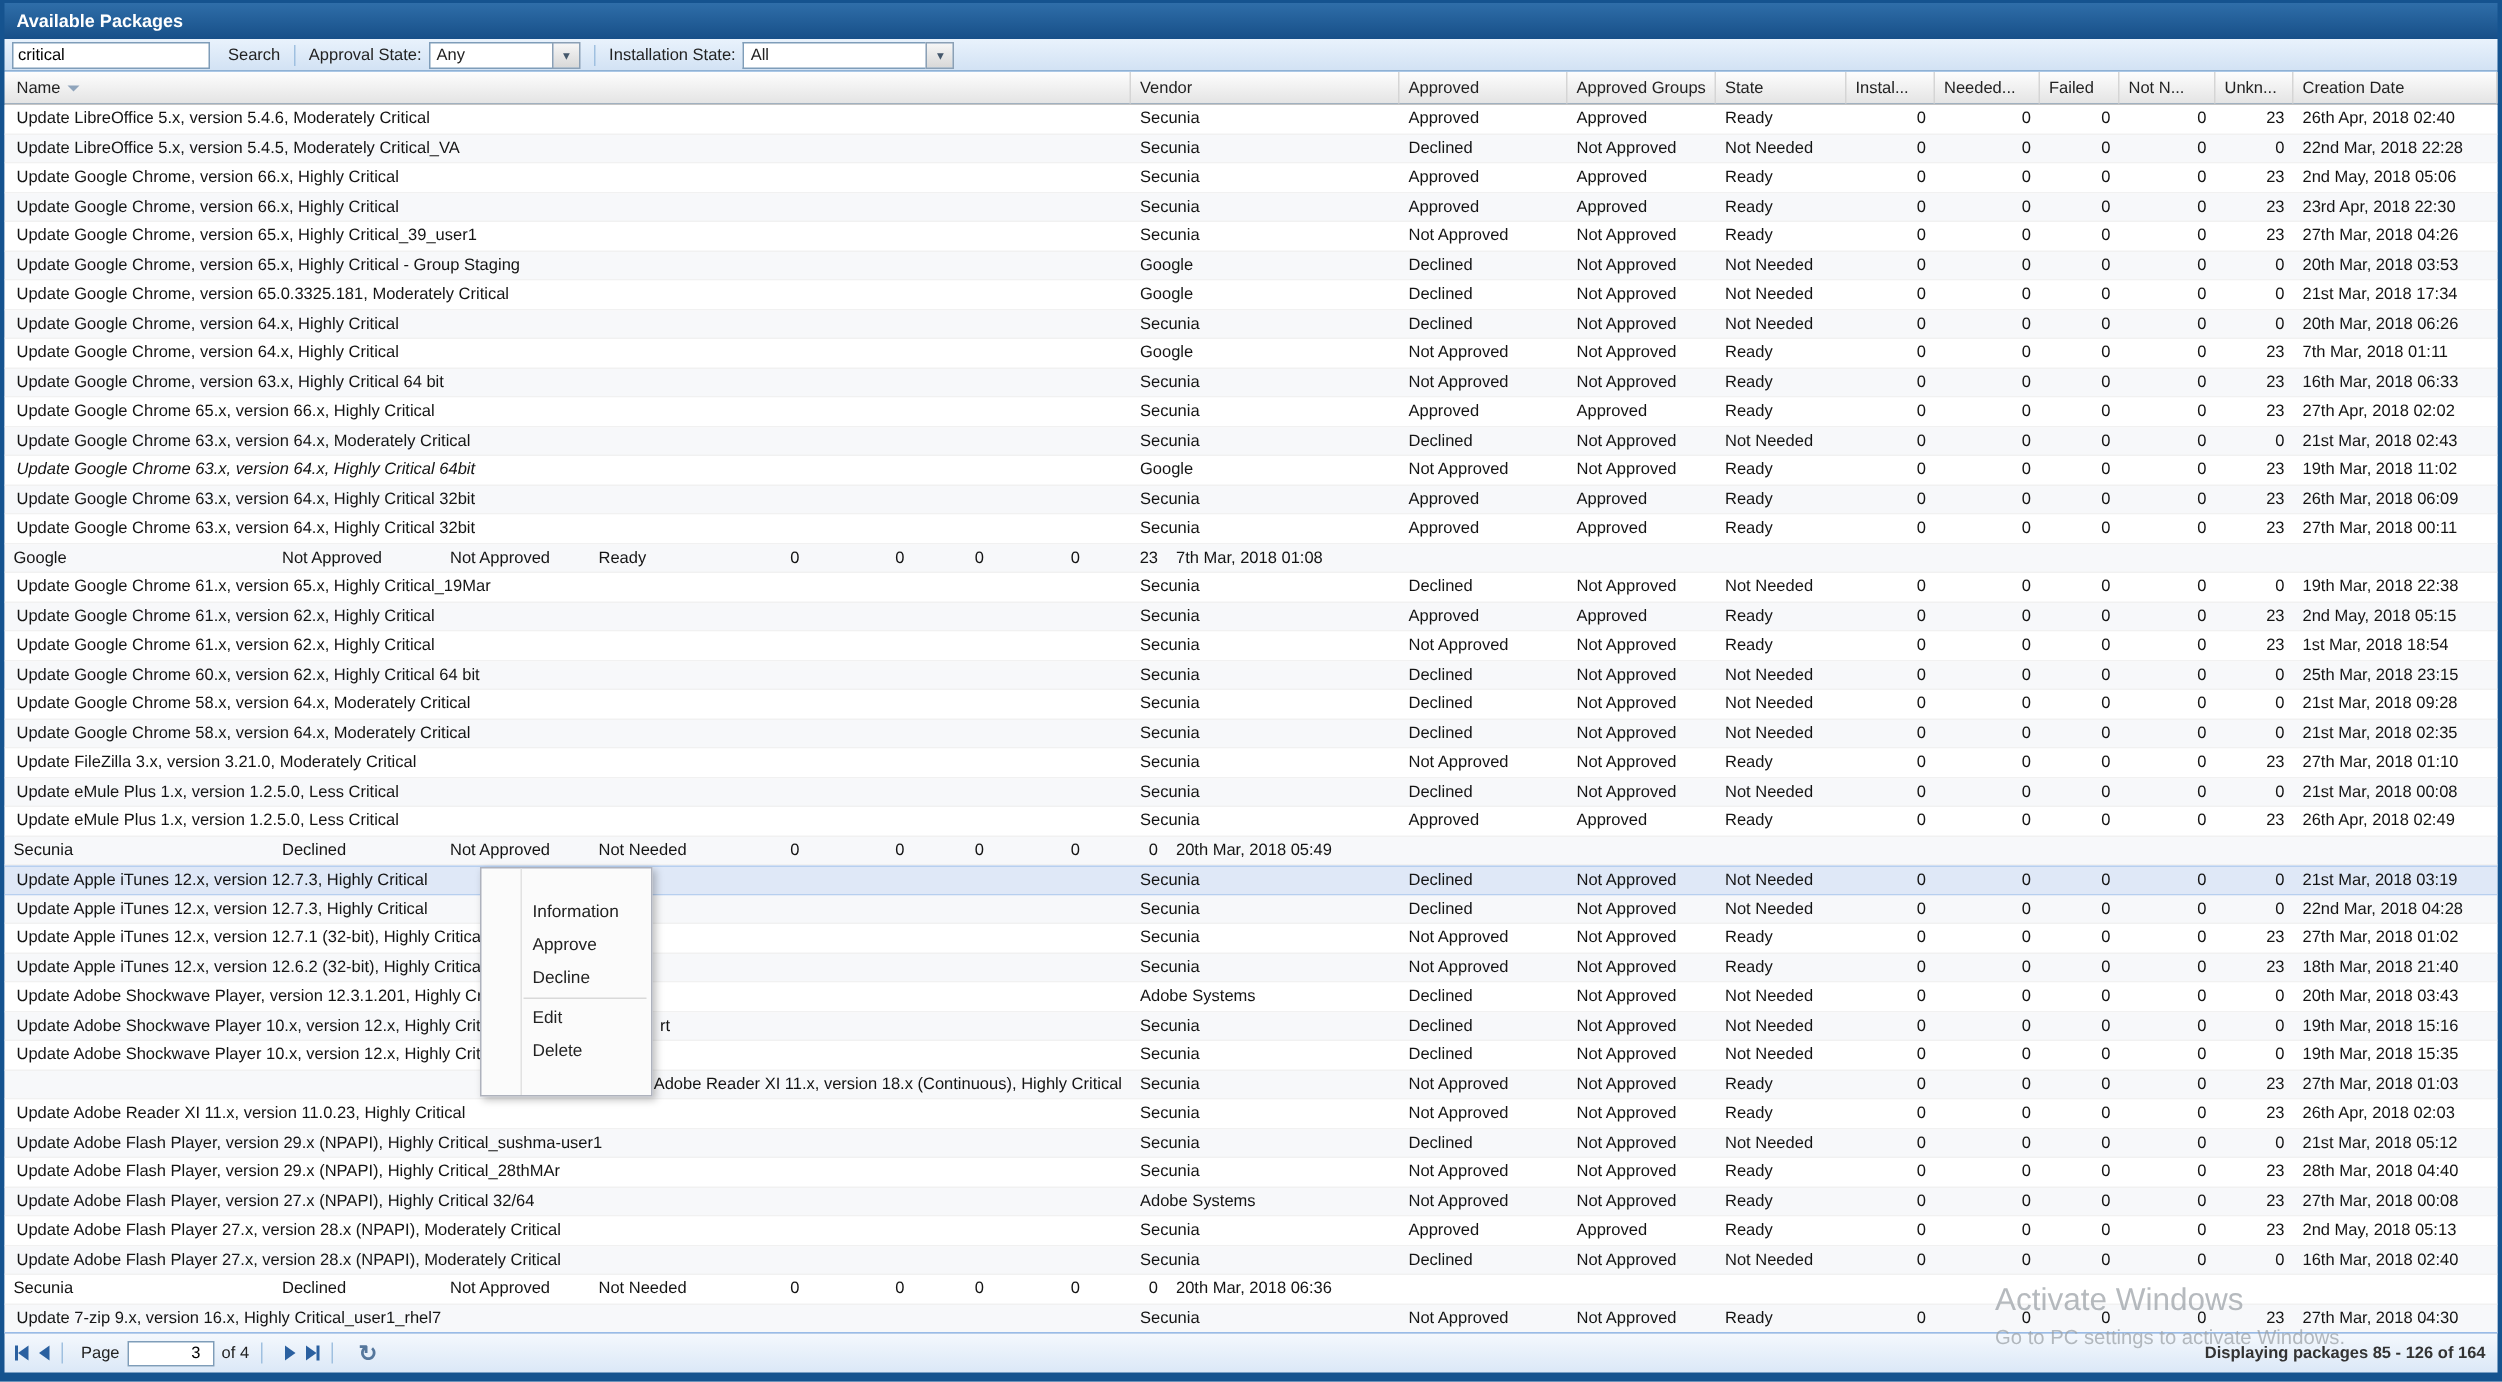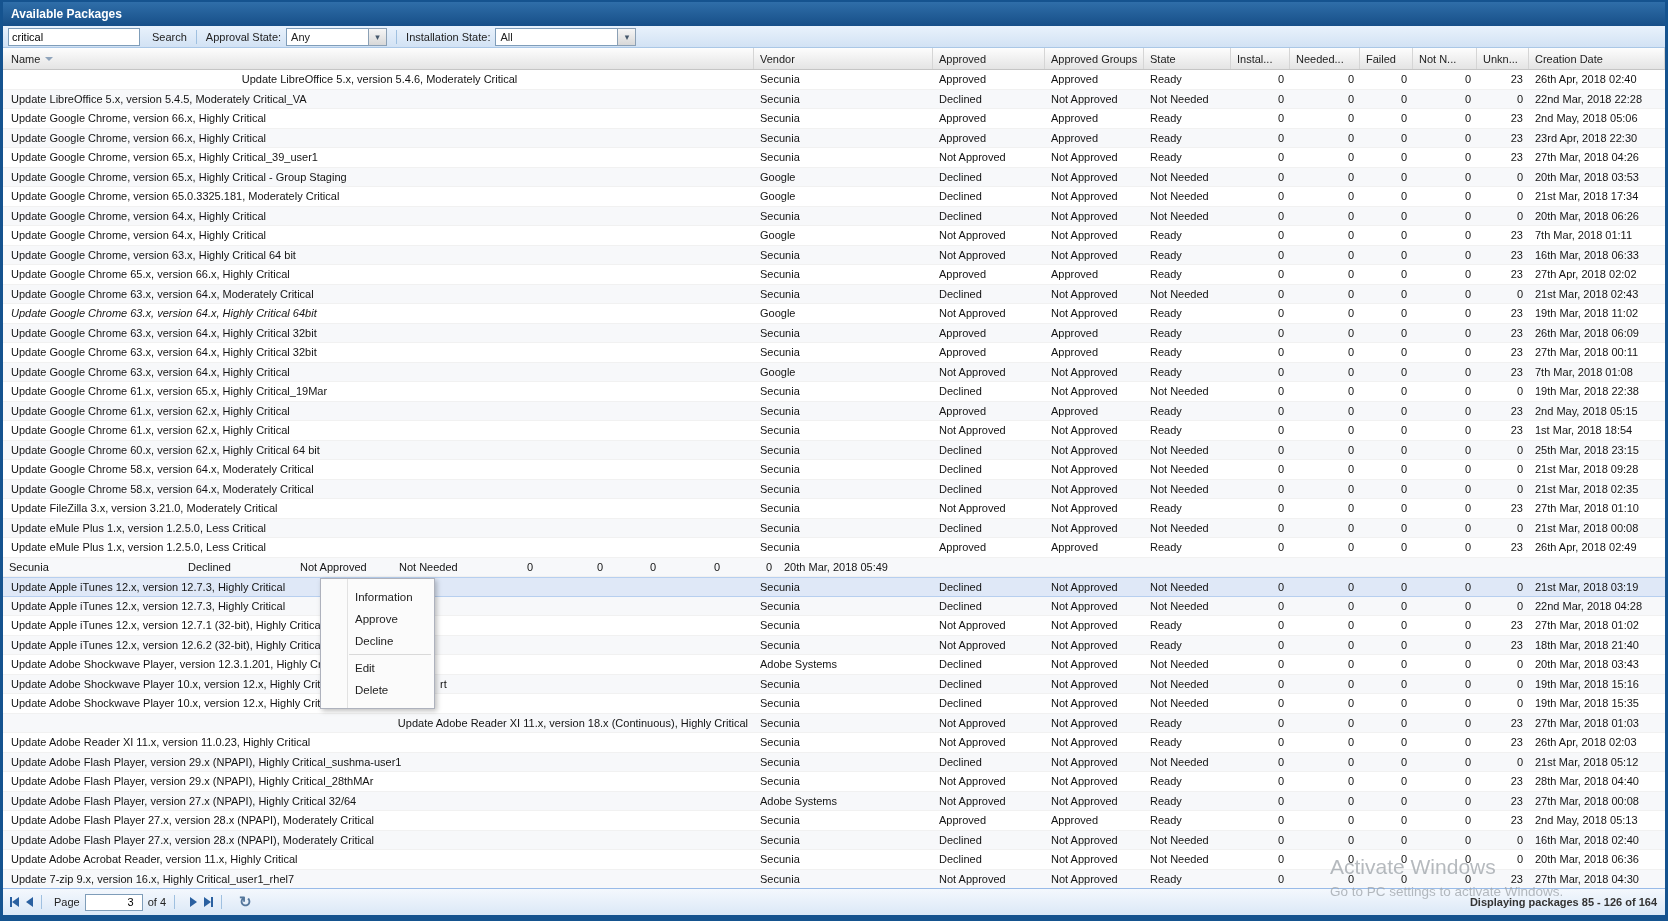--- a/index.html
+++ b/index.html
@@ -50,21 +50,21 @@
     border-right:7px solid #2a60a0;}
   .tri-r{width:0;height:0;border-top:5px solid transparent;border-bottom:5px solid transparent;
     border-left:7px solid #2a60a0;}
   .pbar{width:2px;height:10px;background:#2a60a0;}
   .pg-sep{width:1px;height:14px;background:#9fc0e0;margin:0 8px;}
   .page-input{width:46px;height:15px;border:1px solid #7f9db9;font-size:11px;
     font-family:"Liberation Sans",sans-serif;text-align:right;padding:0 8px 0 2px;margin:0 5px;}
   .refresh{color:#55779c;font-size:15px;font-weight:bold;margin-left:9px;cursor:pointer;}
   .pg-status{margin-left:auto;margin-right:8px;font-weight:bold;color:#333;}
   .context-menu{position:absolute;left:320px;top:578px;width:113px;background:#fbfbfb;
-    border:1px solid #aeb2bd;box-shadow:2px 2px 5px rgba(0,0,0,0.25);padding:7px 0;z-index:10;}
+    border:1px solid #aeb2bd;box-shadow:2px 2px 5px rgba(0,0,0,0.25);padding:18px 0;z-index:10;}
   .context-menu::before{content:"";position:absolute;left:26px;top:0;bottom:0;width:1px;background:#e2e2e2;}
   .menu-item{height:22px;line-height:22px;padding-left:34px;font-size:11.5px;color:#222;cursor:pointer;white-space:nowrap;}
   .menu-sep{height:1px;background:#d9d9d9;margin:2px 3px 2px 28px;}
   .watermark{position:absolute;left:1330px;top:855px;z-index:20;pointer-events:none;
     color:#9aa0a6;opacity:0.72;}
   .wm1{font-size:21px;line-height:24px;}
   .wm2{font-size:13.5px;line-height:18px;margin-top:4px;}
 </style>
 </head>
 <body>
@@ -121,21 +121,21 @@
       </div>
       <div class="h-cell" style="width: 52px;">
         <span>Unkn...</span>
       </div>
       <div class="h-cell" style="width: auto; flex: 1 1 0%;">
         <span>Creation Date</span>
       </div>
     </div>
   <div class="grid-body" id="grid-body">
       <div class="row">
-        <div class="cell c-name" style="width: 751px; text-align: center;">Update LibreOffice 5.x, version 5.4.6, Moderately Critical</div>
+        <div class="cell c-name" style="width: 751px;">Update LibreOffice 5.x, version 5.4.6, Moderately Critical</div>
         <div class="cell c-vendor" style="width: 179px;">Secunia</div>
         <div class="cell c-approved" style="width: 112px;">Approved</div>
         <div class="cell c-approved_groups" style="width: 99px;">Approved</div>
         <div class="cell c-state" style="width: 87px;">Ready</div>
         <div class="cell c-installed num" style="width: 59px;">0</div>
         <div class="cell c-pending num" style="width: 70px;">0</div>
         <div class="cell c-failed num" style="width: 53px;">0</div>
         <div class="cell c-not_needed num" style="width: 64px;">0</div>
         <div class="cell c-unknown num" style="width: 52px;">23</div>
         <div class="cell c-creation_date" style="width: auto; flex: 1 1 0%;">26th Apr, 2018 02:40</div>
@@ -316,21 +316,20 @@
         <div class="cell c-approved_groups" style="width: 99px;">Approved</div>
         <div class="cell c-state" style="width: 87px;">Ready</div>
         <div class="cell c-installed num" style="width: 59px;">0</div>
         <div class="cell c-pending num" style="width: 70px;">0</div>
         <div class="cell c-failed num" style="width: 53px;">0</div>
         <div class="cell c-not_needed num" style="width: 64px;">0</div>
         <div class="cell c-unknown num" style="width: 52px;">23</div>
         <div class="cell c-creation_date" style="width: auto; flex: 1 1 0%;">27th Mar, 2018 00:11</div>
       </div>
       <div class="row alt">
-        <div class="cell c-name" style="width: 751px;">Update Google Chrome 63.x, version 64.x, Highly Critical</div>
         <div class="cell c-vendor" style="width: 179px;">Google</div>
         <div class="cell c-approved" style="width: 112px;">Not Approved</div>
         <div class="cell c-approved_groups" style="width: 99px;">Not Approved</div>
         <div class="cell c-state" style="width: 87px;">Ready</div>
         <div class="cell c-installed num" style="width: 59px;">0</div>
         <div class="cell c-pending num" style="width: 70px;">0</div>
         <div class="cell c-failed num" style="width: 53px;">0</div>
         <div class="cell c-not_needed num" style="width: 64px;">0</div>
         <div class="cell c-unknown num" style="width: 52px;">23</div>
         <div class="cell c-creation_date" style="width: auto; flex: 1 1 0%;">7th Mar, 2018 01:08</div>
@@ -641,21 +640,20 @@
         <div class="cell c-approved_groups" style="width: 99px;">Not Approved</div>
         <div class="cell c-state" style="width: 87px;">Not Needed</div>
         <div class="cell c-installed num" style="width: 59px;">0</div>
         <div class="cell c-pending num" style="width: 70px;">0</div>
         <div class="cell c-failed num" style="width: 53px;">0</div>
         <div class="cell c-not_needed num" style="width: 64px;">0</div>
         <div class="cell c-unknown num" style="width: 52px;">0</div>
         <div class="cell c-creation_date" style="width: auto; flex: 1 1 0%;">16th Mar, 2018 02:40</div>
       </div>
       <div class="row">
-        <div class="cell c-name" style="width: 751px;">Update Adobe Acrobat Reader, version 11.x, Highly Critical</div>
         <div class="cell c-vendor" style="width: 179px;">Secunia</div>
         <div class="cell c-approved" style="width: 112px;">Declined</div>
         <div class="cell c-approved_groups" style="width: 99px;">Not Approved</div>
         <div class="cell c-state" style="width: 87px;">Not Needed</div>
         <div class="cell c-installed num" style="width: 59px;">0</div>
         <div class="cell c-pending num" style="width: 70px;">0</div>
         <div class="cell c-failed num" style="width: 53px;">0</div>
         <div class="cell c-not_needed num" style="width: 64px;">0</div>
         <div class="cell c-unknown num" style="width: 52px;">0</div>
         <div class="cell c-creation_date" style="width: auto; flex: 1 1 0%;">20th Mar, 2018 06:36</div>

